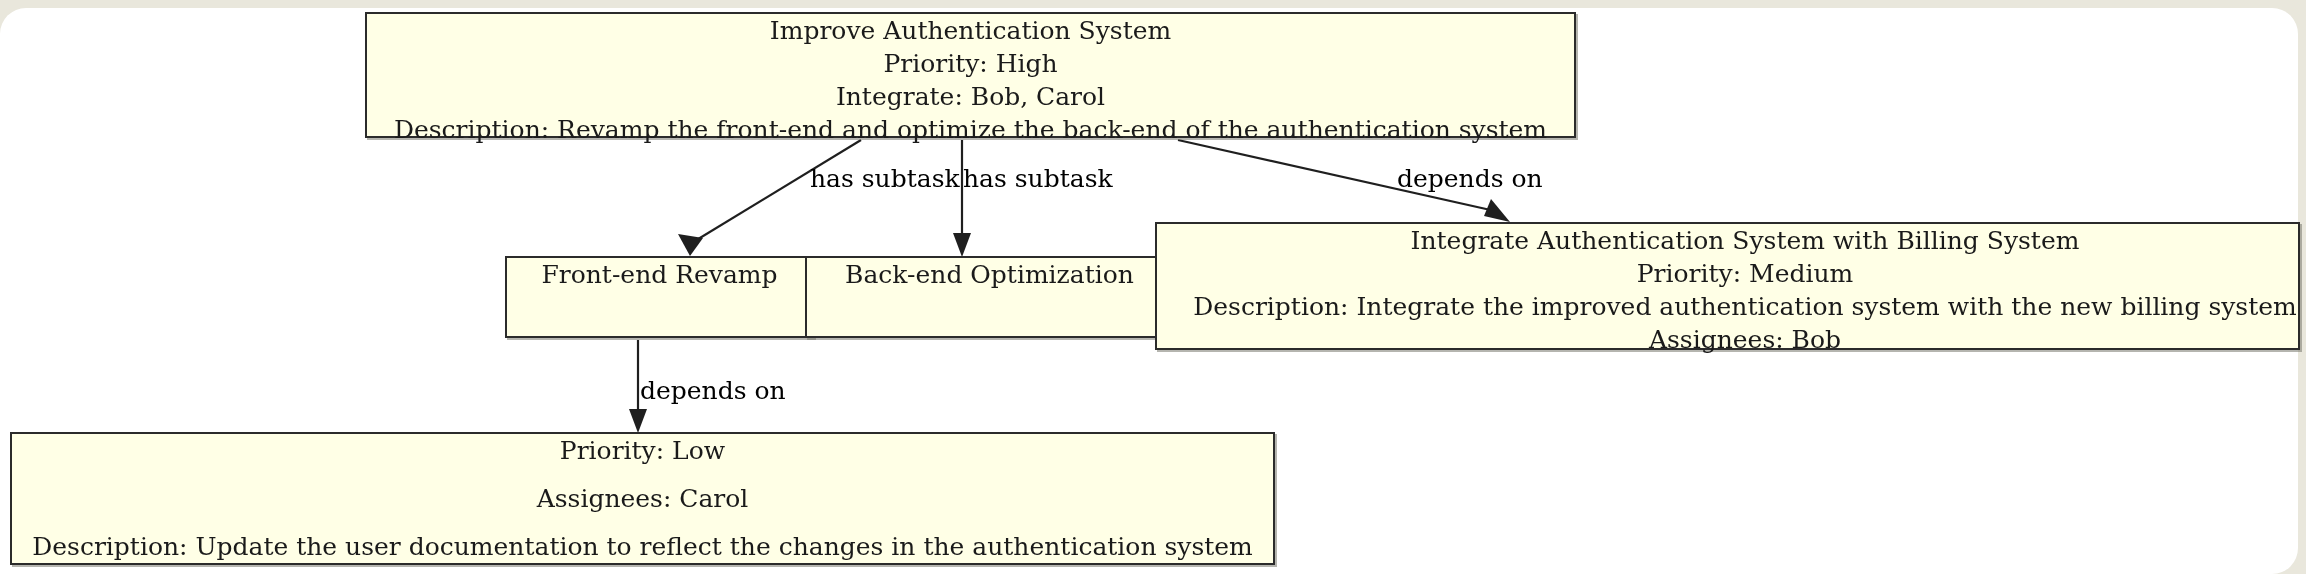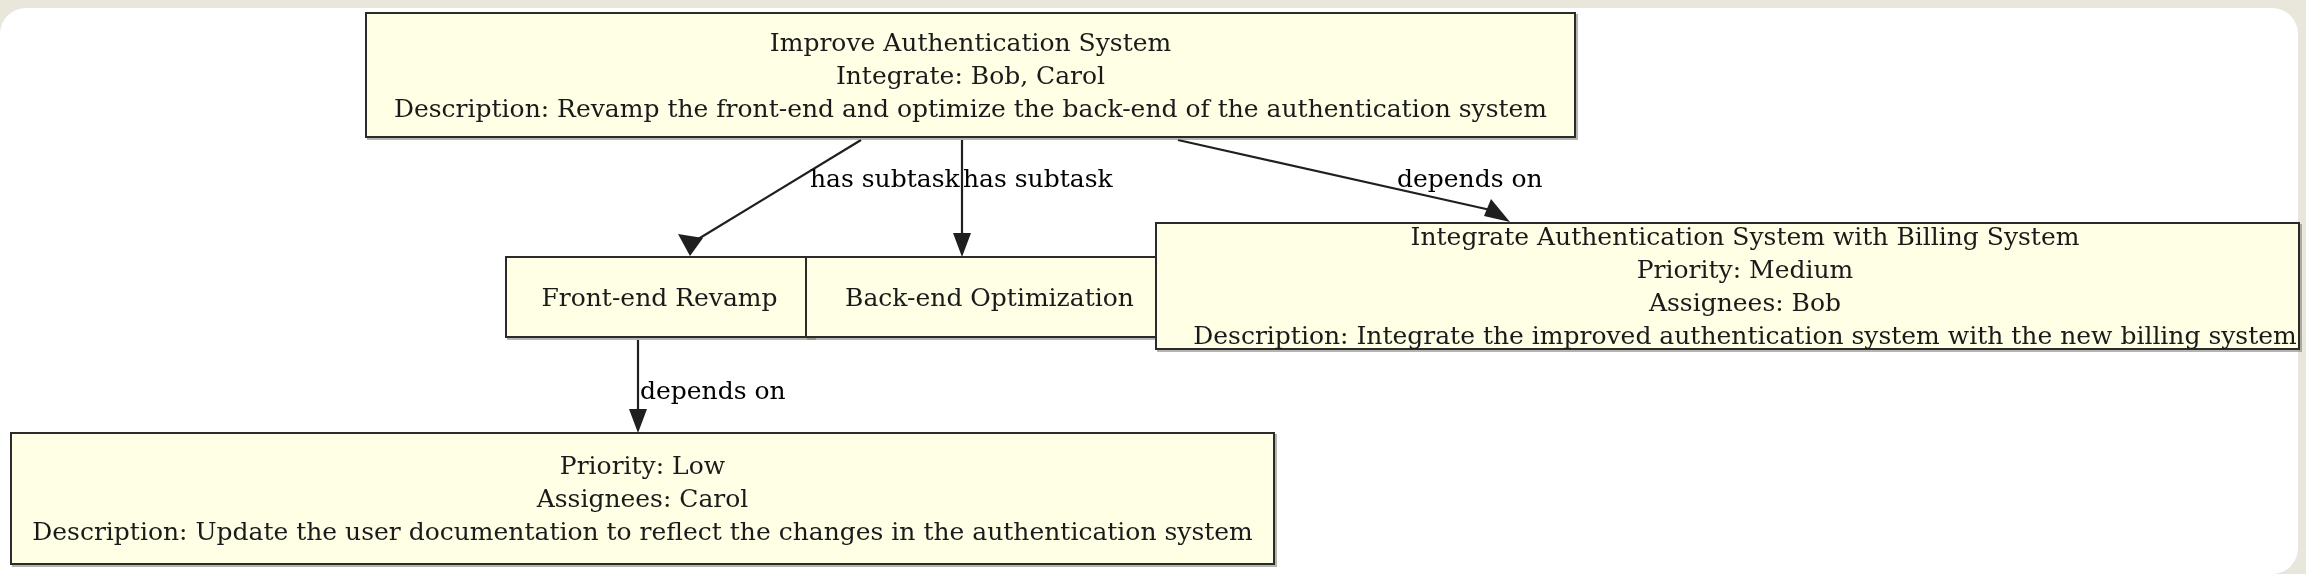--- a/index.html
+++ b/index.html
@@ -34,21 +34,21 @@
     height: 574px;
   }
   .node {
     position: absolute;
     box-sizing: border-box;
     background: #ffffe6;
     border: 2px solid #2b2b2b;
     display: flex;
     flex-direction: column;
     align-items: center;
-    justify-content: center;
+    justify-content: space-between;
     text-align: center;
     color: #1a1a1a;
     font-family: "DejaVu Serif", "Liberation Serif", serif;
     font-size: 25px;
     line-height: 1.32;
     box-shadow: 2px 2px 0px rgba(120,120,110,0.55);
   }
   .node-line { display: block; white-space: nowrap; }
   .node-title { }
   .edge-label {
@@ -97,37 +97,38 @@
       </g>
 
       <g>
         <line x1="638" y1="340" x2="638" y2="419"></line>
         <polygon points="638,433 629,409 647,409"></polygon>
       </g>
     </svg>
 
     <div class="node" style="left:365px; top:12px; width:1211px; height:126px;">
       <span class="node-line node-title">Improve Authentication System</span>
+      <span class="node-line">Priority: High</span>
       <span class="node-line">Integrate: Bob, Carol</span>
       <span class="node-line">Description: Revamp the front-end and optimize the back-end of the authentication system</span>
     </div>
 
     <div class="node" style="left:505px; top:256px; width:309px; height:82px;">
       <span class="node-line node-title">Front-end Revamp</span>
     </div>
 
     <div class="node" style="left:805px; top:256px; width:369px; height:82px;">
       <span class="node-line node-title">Back-end Optimization</span>
     </div>
 
     <div class="node" style="left:1155px; top:222px; width:1145px; height:128px;padding-left:35px;">
       <span class="node-line node-title">Integrate Authentication System with Billing System</span>
       <span class="node-line">Priority: Medium</span>
+      <span class="node-line">Description: Integrate the improved authentication system with the new billing system</span>
       <span class="node-line">Assignees: Bob</span>
-      <span class="node-line">Description: Integrate the improved authentication system with the new billing system</span>
     </div>
 
     <div class="node" style="left:10px; top:432px; width:1265px; height:133px;">
       <span class="node-line">Priority: Low</span>
       <span class="node-line">Assignees: Carol</span>
       <span class="node-line">Description: Update the user documentation to reflect the changes in the authentication system</span>
     </div>
 
     <div class="edge-label" style="left:810px; top:166px;">has subtask</div>
 

